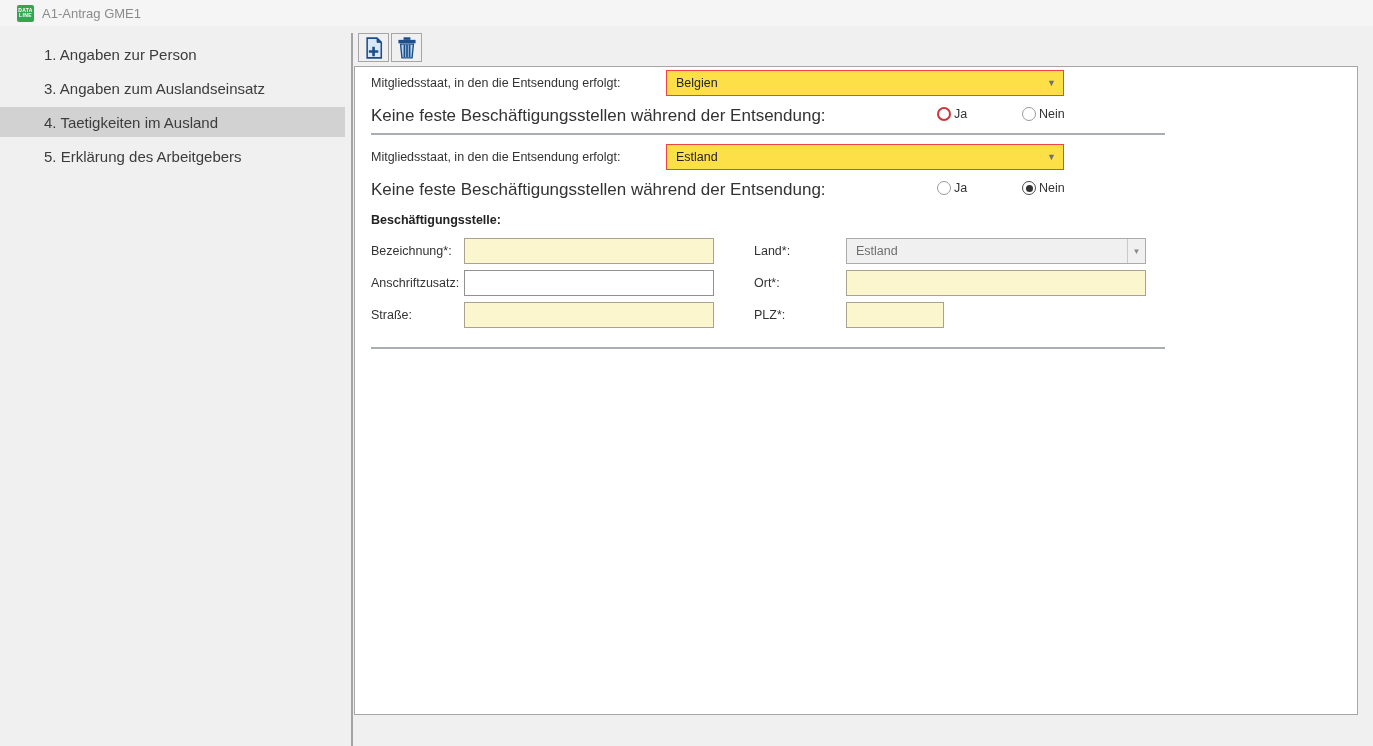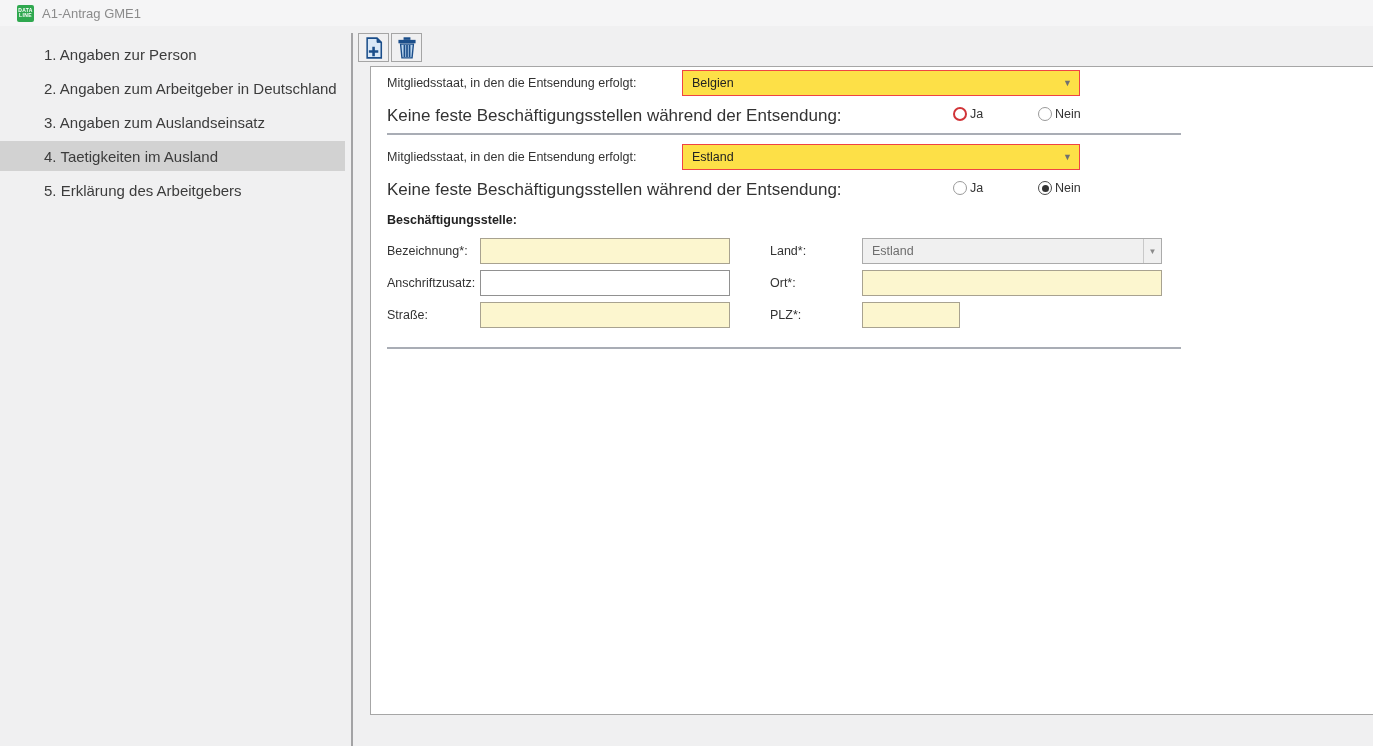--- a/index.html
+++ b/index.html
@@ -50,21 +50,21 @@
   .nav li.selected { background: #d2d2d2; }
 
   
   .main { position: absolute; left: 353px; top: 26px; width: 1020px; height: 720px; }
   .toolbar { position: absolute; left: 5px; top: 7px; display: flex; gap: 2px; }
   .tb-btn {
     width: 31px; height: 29px; border: 1px solid #a5a5a5; background: #f0f0f1;
     display: flex; align-items: center; justify-content: center; padding: 0;
   }
   .panel {
-    position: absolute; left: 17px; top: 40px; width: 1004px; height: 649px;
+    position: absolute; left: 1px; top: 40px; width: 1004px; height: 649px;
     background: #ffffff; border: 1px solid #a6a6a6;
   }
   .panel-content { padding: 3px 0 0 16px; }
 
   
   .combo-row { display: flex; align-items: center; height: 26px; margin-top: 0; }
   .combo-row .lbl { width: 295px; font-size: 12.5px; color: #333; }
   .combo {
     width: 398px; height: 26px; border: 1px solid #ef4444; background: #fde047;
     display: flex; align-items: center; padding-left: 9px;
@@ -130,21 +130,20 @@
     <div class="logo">
       <span>DATA</span>
       <span>LINE</span>
     </div>
     <div class="title-text">A1-Antrag GME1</div>
   </div>
 
   <div class="sidebar">
     <ul class="nav">
       <li>1. Angaben zur Person</li>
-      <li>2. Angaben zum Arbeitgeber in Deutschland</li>
       <li>3. Angaben zum Auslandseinsatz</li>
       <li class="selected">4. Taetigkeiten im Ausland</li>
       <li>5. Erklärung des Arbeitgebers</li>
     </ul>
   </div>
   <div class="sidebar-sep"></div>
 
   <div class="main">
 
     <div class="toolbar">

